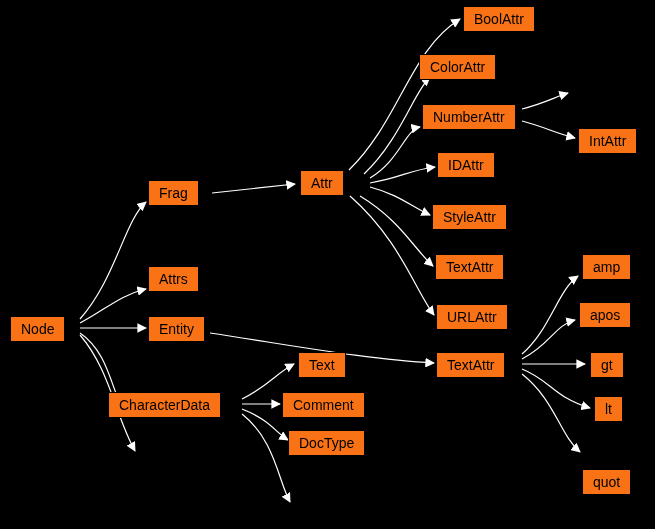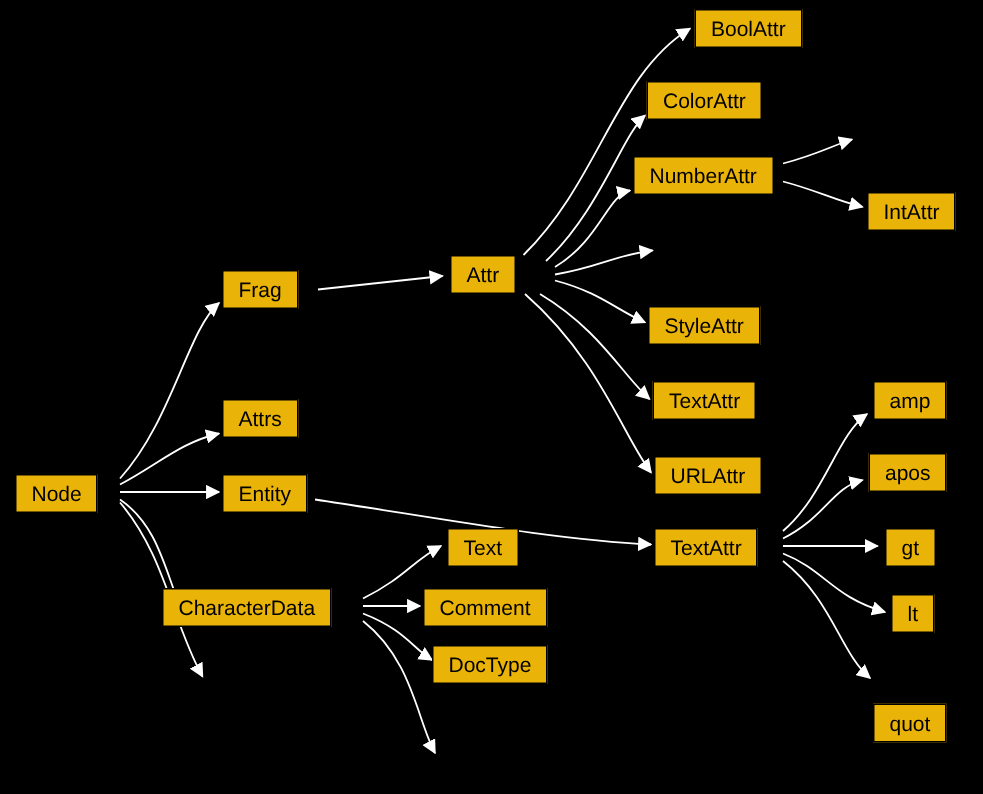--- a/index.html
+++ b/index.html
@@ -13,21 +13,21 @@
     font-size: 14px;
     color: #000;
   }
   .canvas {
     position: relative;
     width: 655px;
     height: 529px;
   }
   .node {
     position: absolute;
-    background: #eab308;
+    background: #f97316;
     border: 1px solid #000;
     padding: 4px 10px;
     text-align: center;
     white-space: nowrap;
     box-sizing: border-box;
   }
   svg.edges {
     position: absolute;
     left: 0;
     top: 0;
@@ -88,22 +88,23 @@
   <div class="node" style="left:148px; top:266px;">Attrs</div>
   <div class="node" style="left:148px; top:316px;">Entity</div>
   <div class="node" style="left:108px; top:392px;">CharacterData</div>
 
   <div class="node" style="left:300px; top:170px;">Attr</div>
   <div class="node" style="left:298px; top:352px;">Text</div>
   <div class="node" style="left:282px; top:392px;">Comment</div>
   <div class="node" style="left:288px; top:430px;">DocType</div>
 
   <div class="node" style="left:463px; top:6px;">BoolAttr</div>
-  <div class="node" style="left:431px; top:54px;text-align:right;">ColorAttr</div>
+  <div class="node" style="left:419px; top:54px;text-align:right;">ColorAttr</div>
   <div class="node" style="left:422px; top:104px;">NumberAttr</div>
+  <div class="node" style="left:437px; top:152px;">IDAttr</div>
   <div class="node" style="left:432px; top:204px;">StyleAttr</div>
   <div class="node" style="left:435px; top:254px;text-align:center;">TextAttr</div>
   <div class="node" style="left:436px; top:304px;">URLAttr</div>
   <div class="node" style="left:436px; top:352px;">TextAttr</div>
 
   <div class="node" style="left:578px; top:128px;">IntAttr</div>
   <div class="node" style="left:582px; top:254px;">amp</div>
   <div class="node" style="left:579px; top:302px;">apos</div>
   <div class="node" style="left:590px; top:352px;">gt</div>
   <div class="node" style="left:594px; top:396px;">lt</div>

